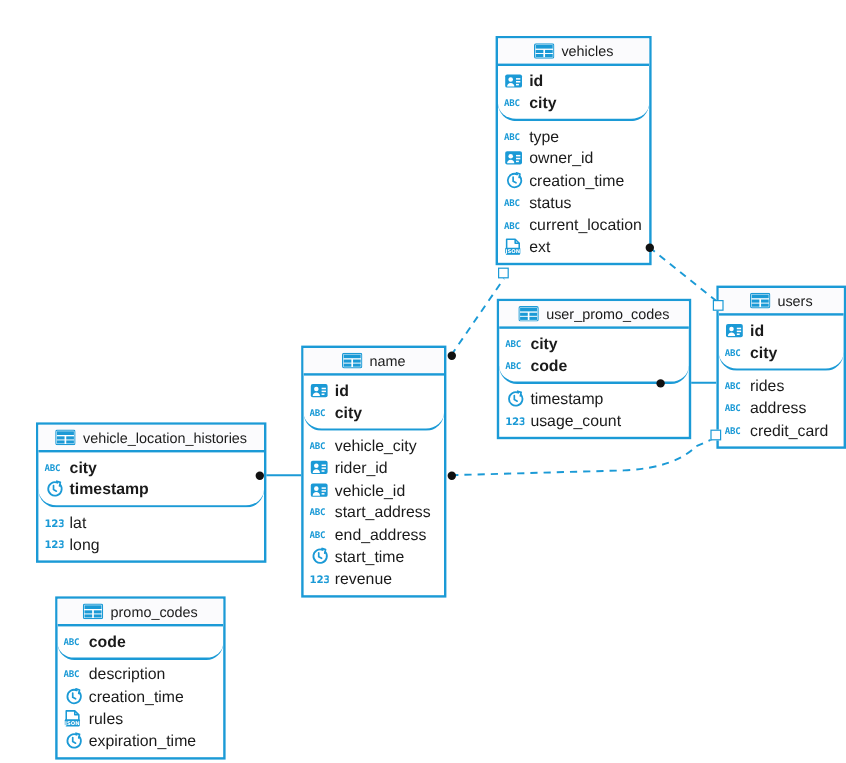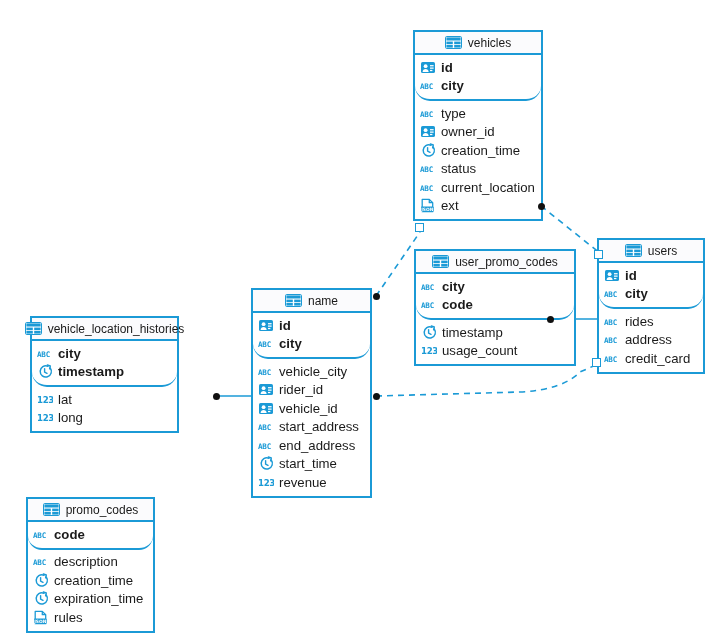--- a/index.html
+++ b/index.html
@@ -440,21 +440,21 @@
           <div class="field">
             <span class="ic">
               <svg width="16" height="15" viewBox="0 0 16 15">
                 <text x="0" y="11" font-family="DejaVu Sans, sans-serif" font-size="8.6" font-weight="bold" fill="#1b9ad6" letter-spacing="-0.3">123</text>
               </svg>
             </span>
             <span class="field-label">revenue</span>
           </div>
         </div>
       </div>
-      <div class="entity" style="left: 30px; top: 316px; width: 149px;">
+      <div class="entity" style="left: 30px; top: 352px; width: 192px;">
         <div class="entity-header">
           <span class="ic ic-table">
             <svg width="17" height="13" viewBox="0 0 17 13">
               <rect x="0.5" y="0.5" width="16" height="12" rx="1.2" fill="#ffffff" stroke="#1b9ad6" stroke-width="1"></rect>
               <rect x="1.4" y="1.4" width="14.2" height="3.1" fill="#1b9ad6"></rect>
               <rect x="1.4" y="5.6" width="6.4" height="2.6" fill="#1b9ad6"></rect>
               <rect x="9.2" y="5.6" width="6.4" height="2.6" fill="#1b9ad6"></rect>
               <rect x="1.4" y="9.0" width="6.4" height="2.6" fill="#1b9ad6"></rect>
               <rect x="9.2" y="9.0" width="6.4" height="2.6" fill="#1b9ad6"></rect>
             </svg>
@@ -493,21 +493,21 @@
           <div class="field">
             <span class="ic">
               <svg width="16" height="15" viewBox="0 0 16 15">
                 <text x="0" y="11" font-family="DejaVu Sans, sans-serif" font-size="8.6" font-weight="bold" fill="#1b9ad6" letter-spacing="-0.3">123</text>
               </svg>
             </span>
             <span class="field-label">long</span>
           </div>
         </div>
       </div>
-      <div class="entity" style="left: 26px; top: 497px; width: 129px;">
+      <div class="entity" style="left: 46px; top: 497px; width: 142px;">
         <div class="entity-header">
           <span class="ic ic-table">
             <svg width="17" height="13" viewBox="0 0 17 13">
               <rect x="0.5" y="0.5" width="16" height="12" rx="1.2" fill="#ffffff" stroke="#1b9ad6" stroke-width="1"></rect>
               <rect x="1.4" y="1.4" width="14.2" height="3.1" fill="#1b9ad6"></rect>
               <rect x="1.4" y="5.6" width="6.4" height="2.6" fill="#1b9ad6"></rect>
               <rect x="9.2" y="5.6" width="6.4" height="2.6" fill="#1b9ad6"></rect>
               <rect x="1.4" y="9.0" width="6.4" height="2.6" fill="#1b9ad6"></rect>
               <rect x="9.2" y="9.0" width="6.4" height="2.6" fill="#1b9ad6"></rect>
             </svg>
@@ -539,37 +539,37 @@
                 <path d="M13.2 4.0 A5.6 5.6 0 1 1 11.0 2.3" fill="none" stroke="#1b9ad6" stroke-width="1.5" stroke-linecap="round"></path>
                 <path d="M10.3 1.0 L13.3 2.0 L12.6 4.9" fill="none" stroke="#1b9ad6" stroke-width="1.4" stroke-linejoin="round" stroke-linecap="round"></path>
                 <path d="M7.6 4.6 V8.0 L10.0 9.3" fill="none" stroke="#1b9ad6" stroke-width="1.4" stroke-linecap="round"></path>
               </svg>
             </span>
             <span class="field-label">creation_time</span>
           </div>
           <div class="field">
             <span class="ic">
               <svg width="16" height="15" viewBox="0 0 16 15">
-                <path d="M13.2 4.0 A5.6 5.6 0 1 1 11.0 2.3" fill="none" stroke="#1b9ad6" stroke-width="1.5" stroke-linecap="round"></path>
-                <path d="M10.3 1.0 L13.3 2.0 L12.6 4.9" fill="none" stroke="#1b9ad6" stroke-width="1.4" stroke-linejoin="round" stroke-linecap="round"></path>
-                <path d="M7.6 4.6 V8.0 L10.0 9.3" fill="none" stroke="#1b9ad6" stroke-width="1.4" stroke-linecap="round"></path>
-              </svg>
-            </span>
-            <span class="field-label">expiration_time</span>
-          </div>
-          <div class="field">
-            <span class="ic">
-              <svg width="16" height="15" viewBox="0 0 16 15">
                 <path d="M2.2 1.4 h7.1 l3.4 3.3 v9.0 h-10.5 z" fill="#ffffff" stroke="#1b9ad6" stroke-width="1.3" stroke-linejoin="round"></path>
                 <path d="M9.3 1.4 v3.3 h3.4" fill="none" stroke="#1b9ad6" stroke-width="1.3" stroke-linejoin="round"></path>
                 <rect x="1.0" y="8.4" width="12.6" height="5.4" rx="0.8" fill="#1b9ad6"></rect>
                 <text x="7.3" y="12.8" text-anchor="middle" font-family="DejaVu Sans, sans-serif" font-size="4.4" font-weight="bold" fill="#ffffff">JSON</text>
               </svg>
             </span>
             <span class="field-label">rules</span>
+          </div>
+          <div class="field">
+            <span class="ic">
+              <svg width="16" height="15" viewBox="0 0 16 15">
+                <path d="M13.2 4.0 A5.6 5.6 0 1 1 11.0 2.3" fill="none" stroke="#1b9ad6" stroke-width="1.5" stroke-linecap="round"></path>
+                <path d="M10.3 1.0 L13.3 2.0 L12.6 4.9" fill="none" stroke="#1b9ad6" stroke-width="1.4" stroke-linejoin="round" stroke-linecap="round"></path>
+                <path d="M7.6 4.6 V8.0 L10.0 9.3" fill="none" stroke="#1b9ad6" stroke-width="1.4" stroke-linecap="round"></path>
+              </svg>
+            </span>
+            <span class="field-label">expiration_time</span>
           </div>
         </div>
       </div>
     </div>
 
   <div id="markers">
       <div class="dot" style="left: 373px; top: 293px;"></div>
       <div class="sqr" style="left: 415px; top: 223px;"></div>
       <div class="dot" style="left: 538px; top: 203px;"></div>
       <div class="sqr" style="left: 594px; top: 250px;"></div>

